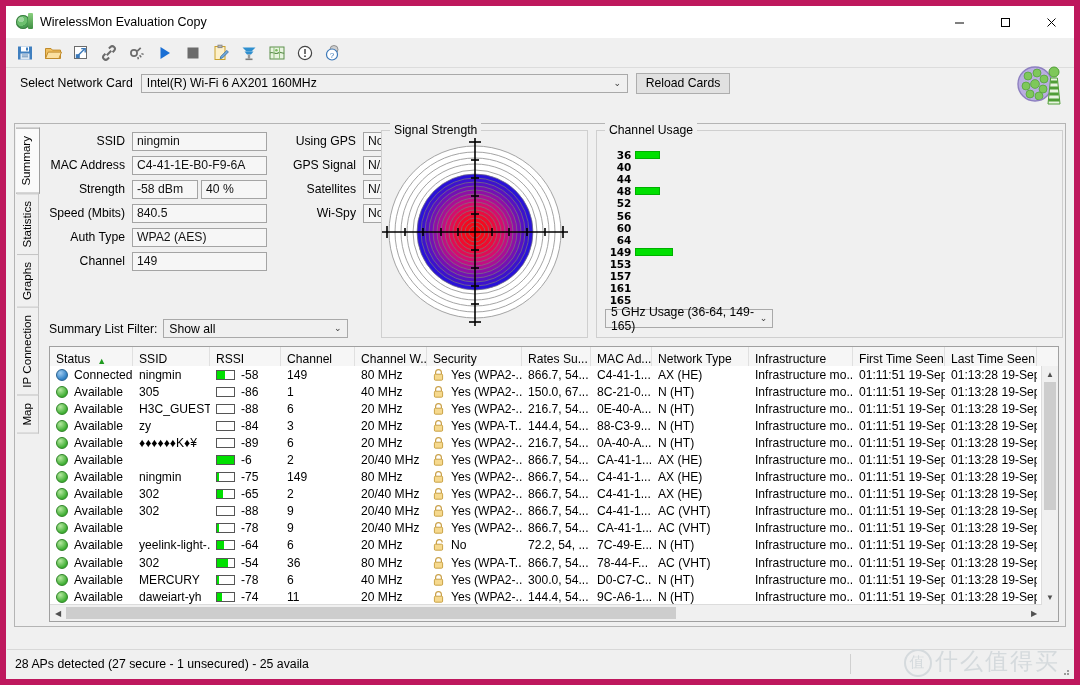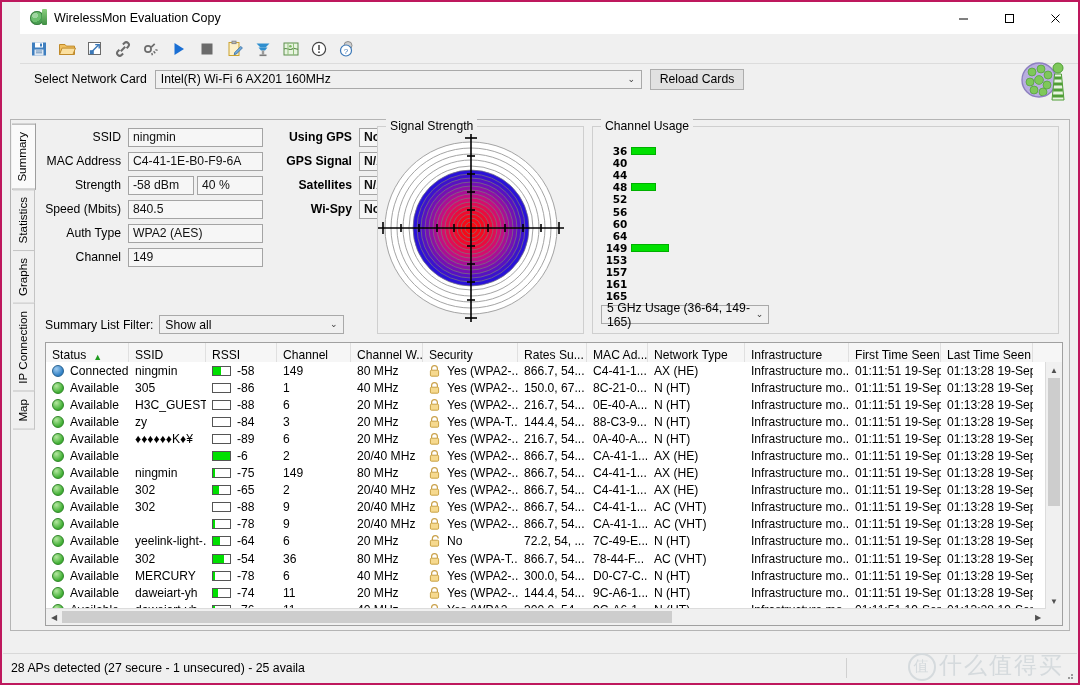--- a/index.html
+++ b/index.html
@@ -5,21 +5,21 @@
   html,body{margin:0;padding:0;}
   body{
     width:1080px;height:685px;overflow:hidden;
     background:#ffffff;
     font-family:"Liberation Sans","DejaVu Sans",sans-serif;
     font-size:12px;color:#000;
     -webkit-font-smoothing:antialiased;
   }
   .app{
     position:relative;width:1080px;height:685px;
-    border:2px solid #be185d;box-sizing:border-box;background:#f0f0f0;padding-left:18px;
+    border:6px solid #be185d;box-sizing:border-box;background:#f0f0f0;
   }
   
   .titlebar{
     height:32px;background:#ffffff;display:flex;align-items:center;
     position:relative;
   }
   .title-ico{width:18px;height:18px;margin-left:9px;margin-right:7px;position:relative;flex:none;}
   .title-ico .glb{
     position:absolute;left:1px;top:2px;width:14px;height:14px;border-radius:50%;
     background:radial-gradient(circle at 35% 32%,#9fd6a0 0 22%,#6cbf6e 23% 48%,#4a9f52 49% 100%);
@@ -68,21 +68,21 @@
   .vtab.sel{background:#fafafa;border-color:#9e9e9e;font-weight:normal;width:24px;}
   .page{flex:1;position:relative;background:#f0f0f0;padding:6px 6px 4px 4px;}
   
   .fieldgrid{position:absolute;left:8px;top:6px;width:330px;}
   .frow{display:flex;align-items:center;height:22px;margin-bottom:2px;}
   .frow .flab{width:76px;text-align:right;padding-right:7px;font-size:12.2px;}
   .finp{
     height:19px;border:1px solid #a4a4a4;background:#f6f6f6;font-size:12.2px;
     display:flex;align-items:center;padding:0 4px;box-sizing:border-box;color:#111;
   }
-  .gpsgrid{position:absolute;left:248px;top:6px;width:130px;font-weight:bold;}
+  .gpsgrid{position:absolute;left:248px;top:6px;width:130px;}
   .grow{display:flex;align-items:center;height:22px;margin-bottom:2px;justify-content:flex-end;}
   .grow .glab{font-size:12.2px;padding-right:7px;text-align:right;}
   .filterrow{position:absolute;left:8px;top:195px;display:flex;align-items:center;}
   .filterrow .flt-lab{font-size:12.2px;padding-right:6px;}
   
   .gbox{position:absolute;border:1px solid #cfcfcf;background:#f0f0f0;}
   .gbox > .cap{
     position:absolute;top:-8px;left:8px;background:#f0f0f0;padding:0 4px;font-size:12.2px;
   }
   

